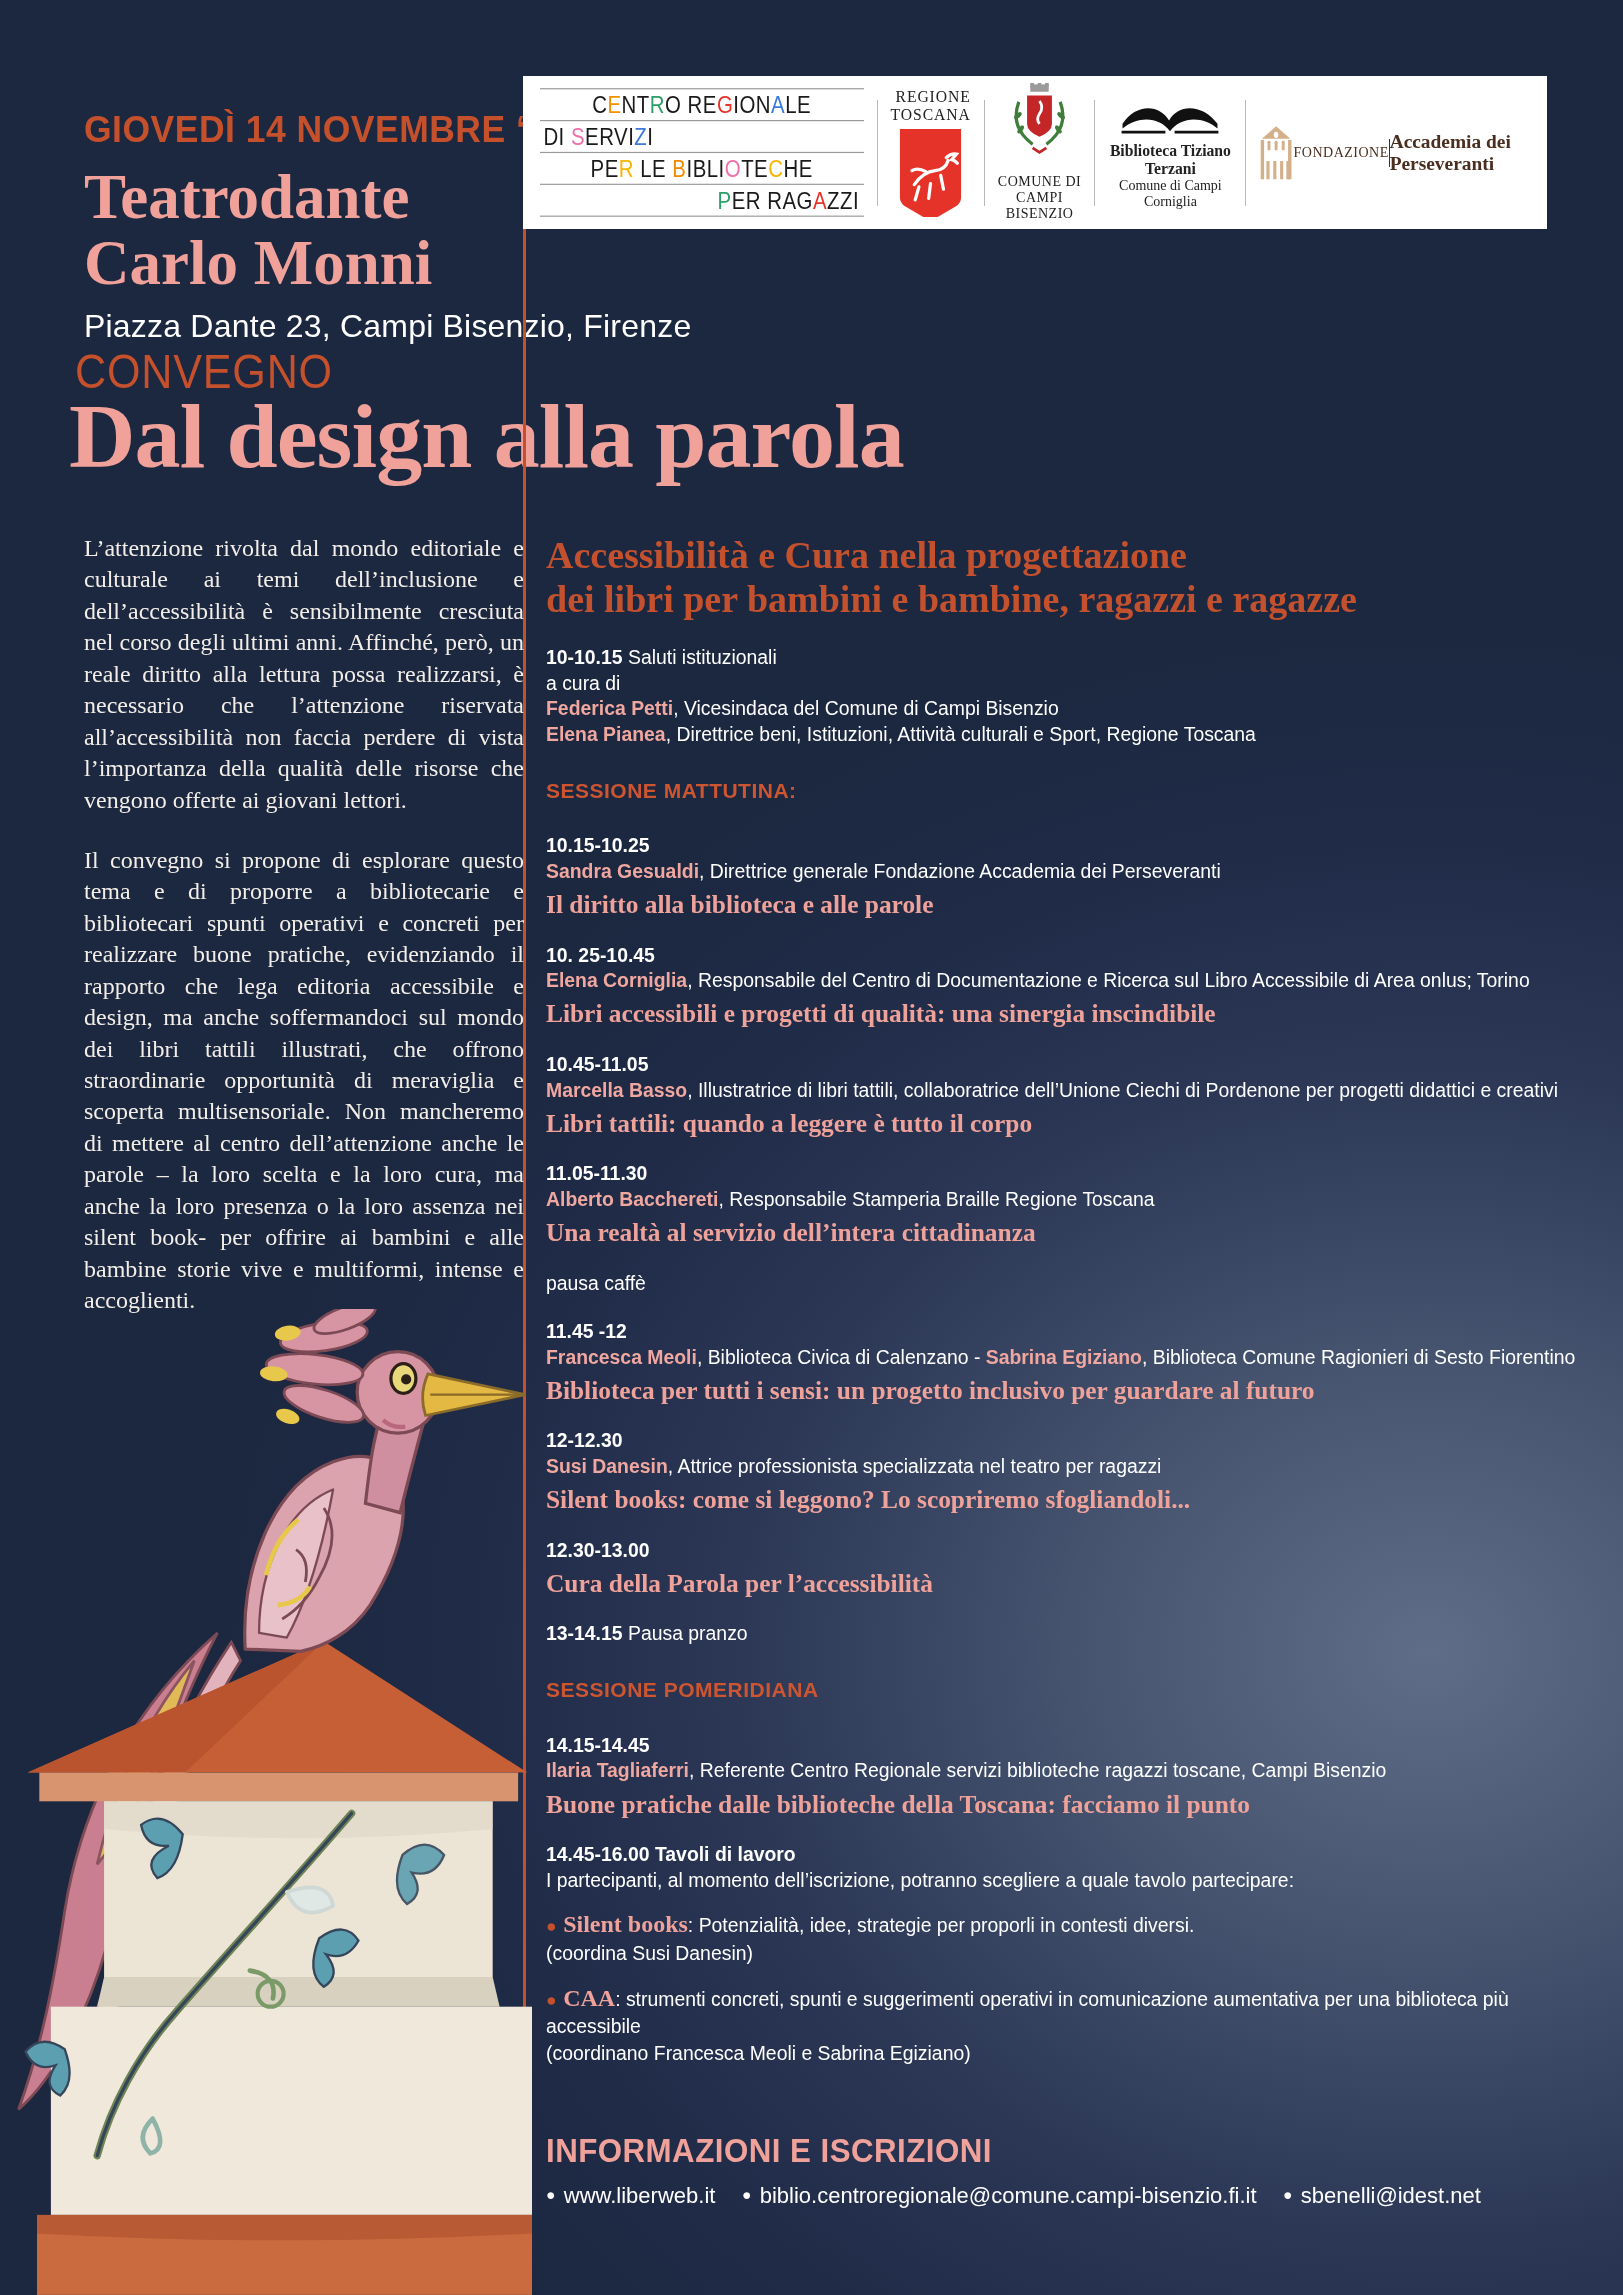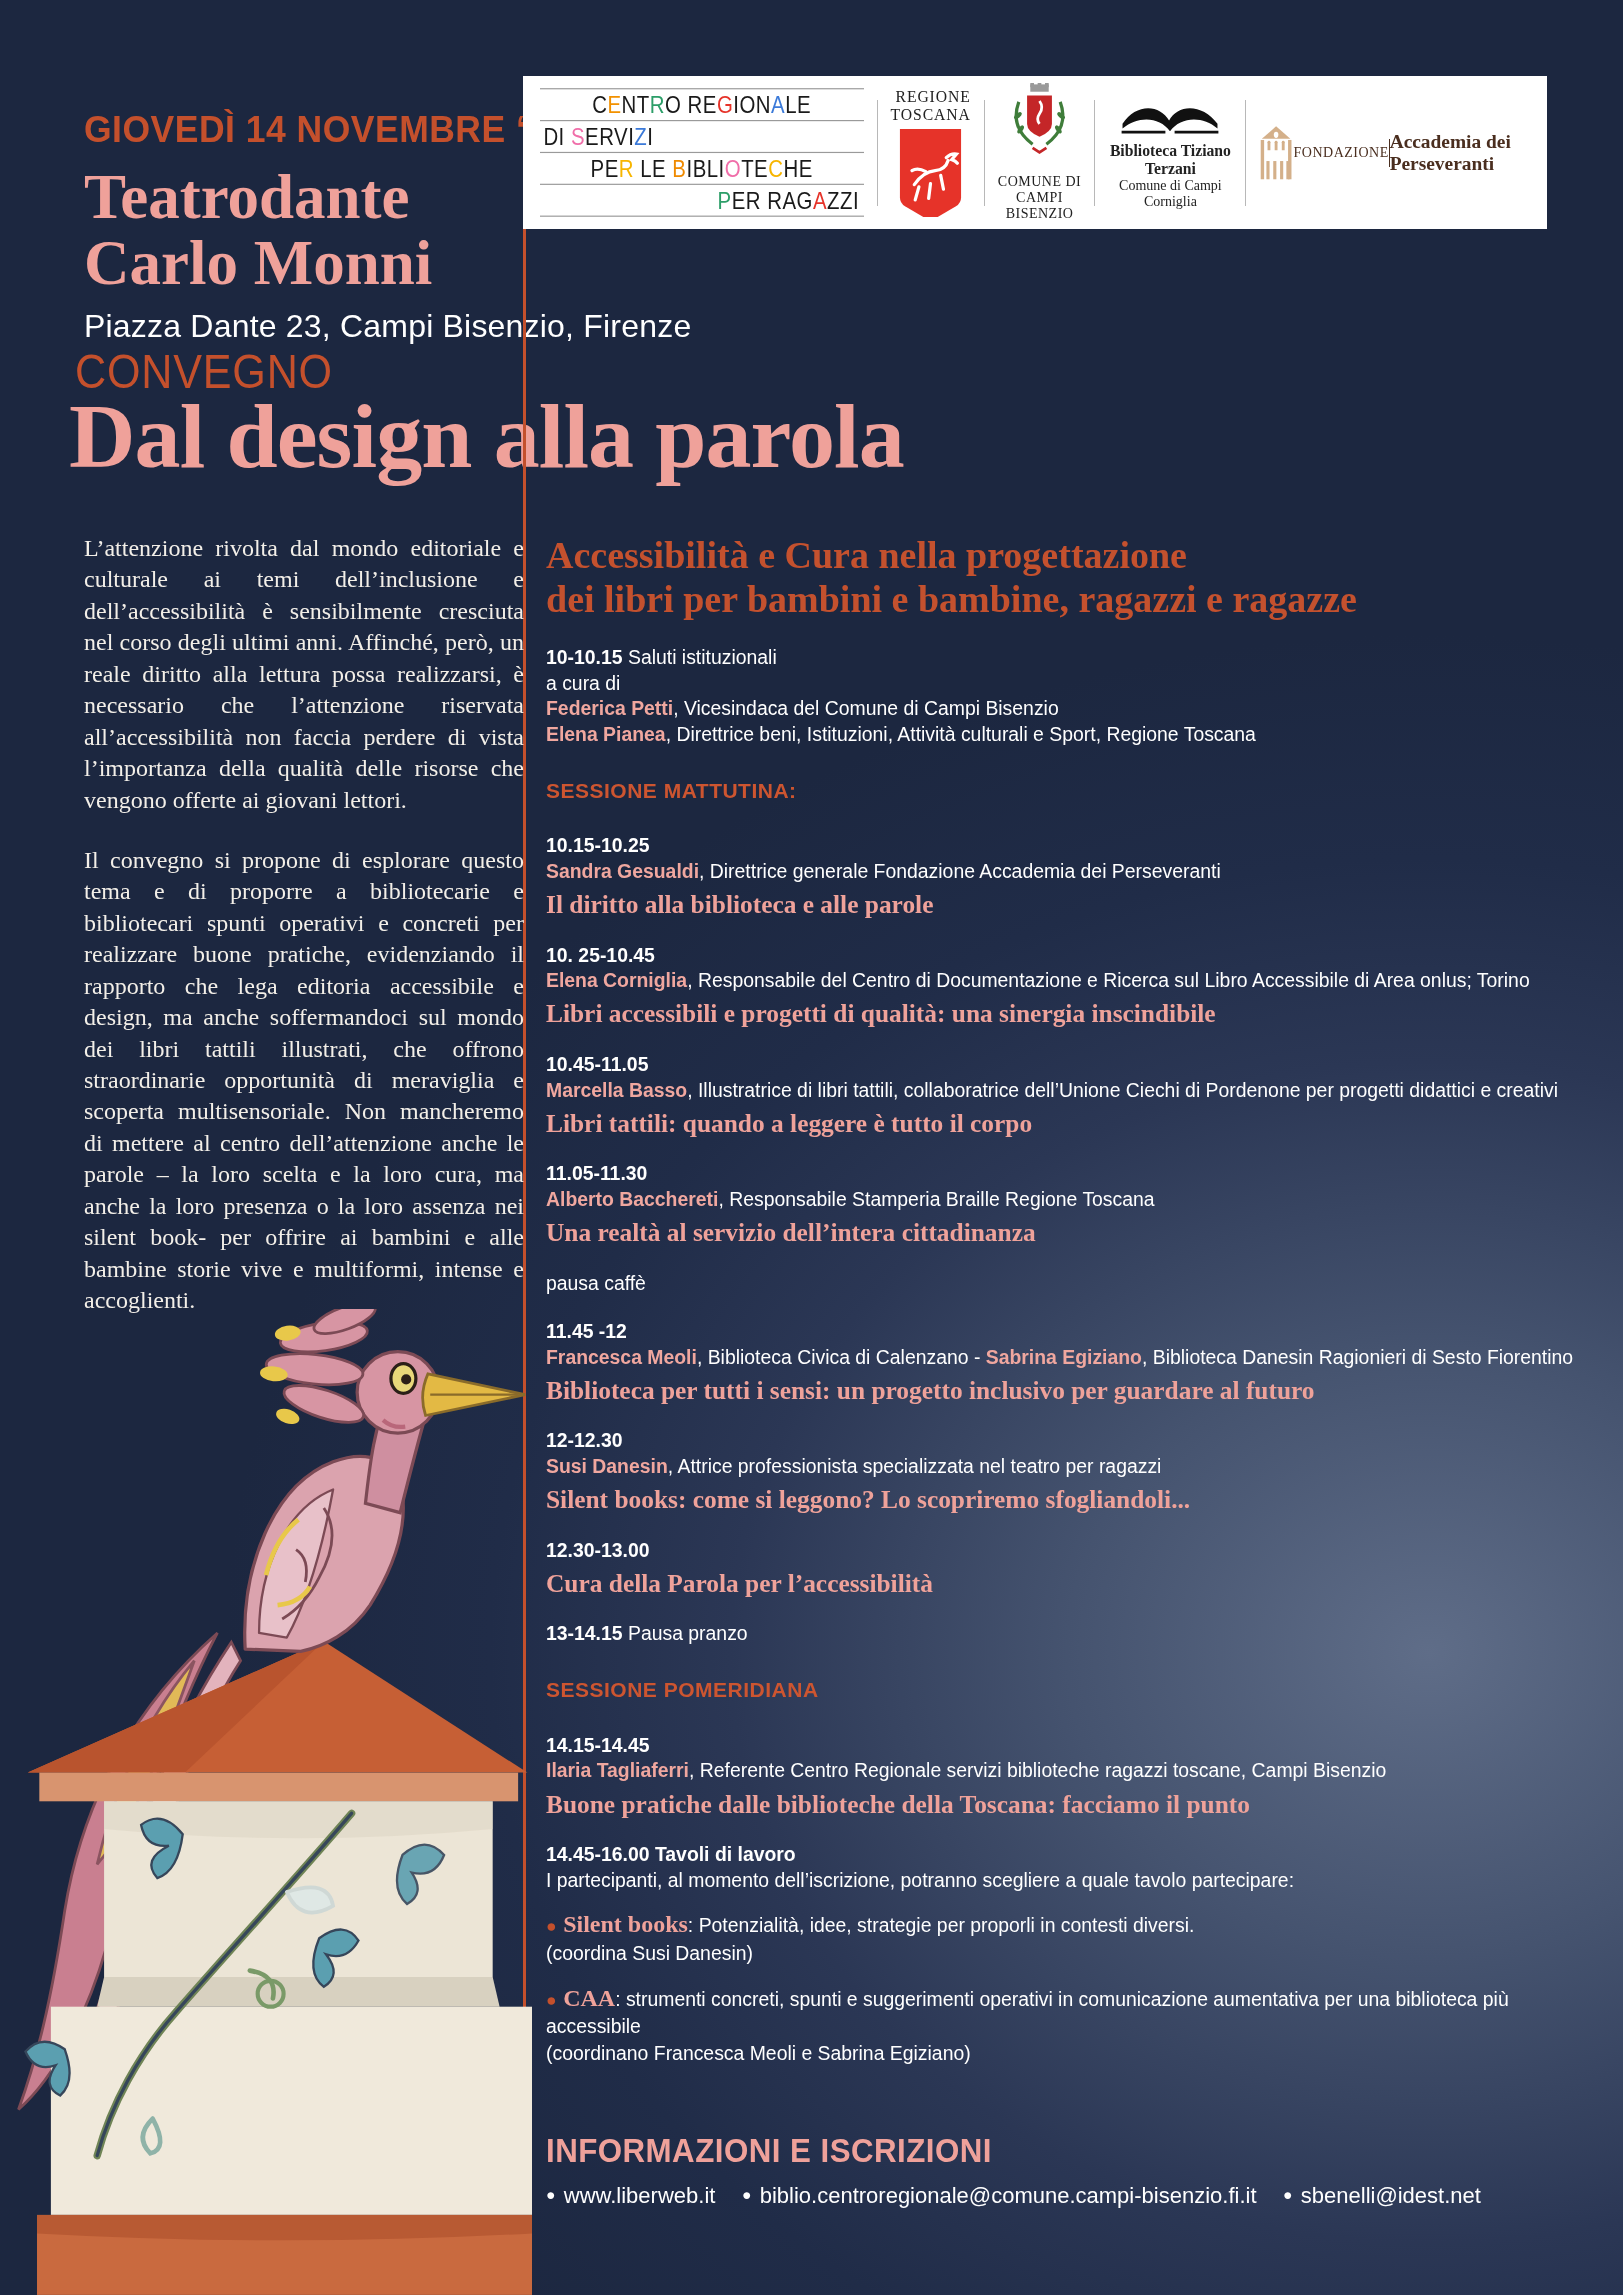--- a/index.html
+++ b/index.html
@@ -206,21 +206,21 @@
     <div class="entry">
       <div class="time">11.05-11.30</div>
       <div><span class="nm">Alberto Bacchereti</span><span>, Responsabile Stamperia Braille Regione Toscana</span></div>
       <div class="ttl">Una realtà al servizio dell’intera cittadinanza</div>
     </div>
 
     <div class="plain">pausa caffè</div>
 
     <div class="entry">
       <div class="time">11.45 -12</div>
-      <div><span class="nm">Francesca Meoli</span><span>, Biblioteca Civica di Calenzano - </span><span class="nm">Sabrina Egiziano</span><span>, Biblioteca Danesin Ragionieri di Sesto Fiorentino</span></div>
+      <div><span class="nm">Francesca Meoli</span><span>, Biblioteca Civica di Calenzano - </span><span class="nm">Sabrina Egiziano</span><span>, Biblioteca Comune Ragionieri di Sesto Fiorentino</span></div>
       <div class="ttl">Biblioteca per tutti i sensi: un progetto inclusivo per guardare al futuro</div>
     </div>
 
     <div class="entry">
       <div class="time">12-12.30</div>
       <div><span class="nm">Susi Danesin</span><span>, Attrice professionista specializzata nel teatro per ragazzi</span></div>
       <div class="ttl">Silent books: come si leggono? Lo scopriremo sfogliandoli...</div>
     </div>
 
     <div class="entry">

